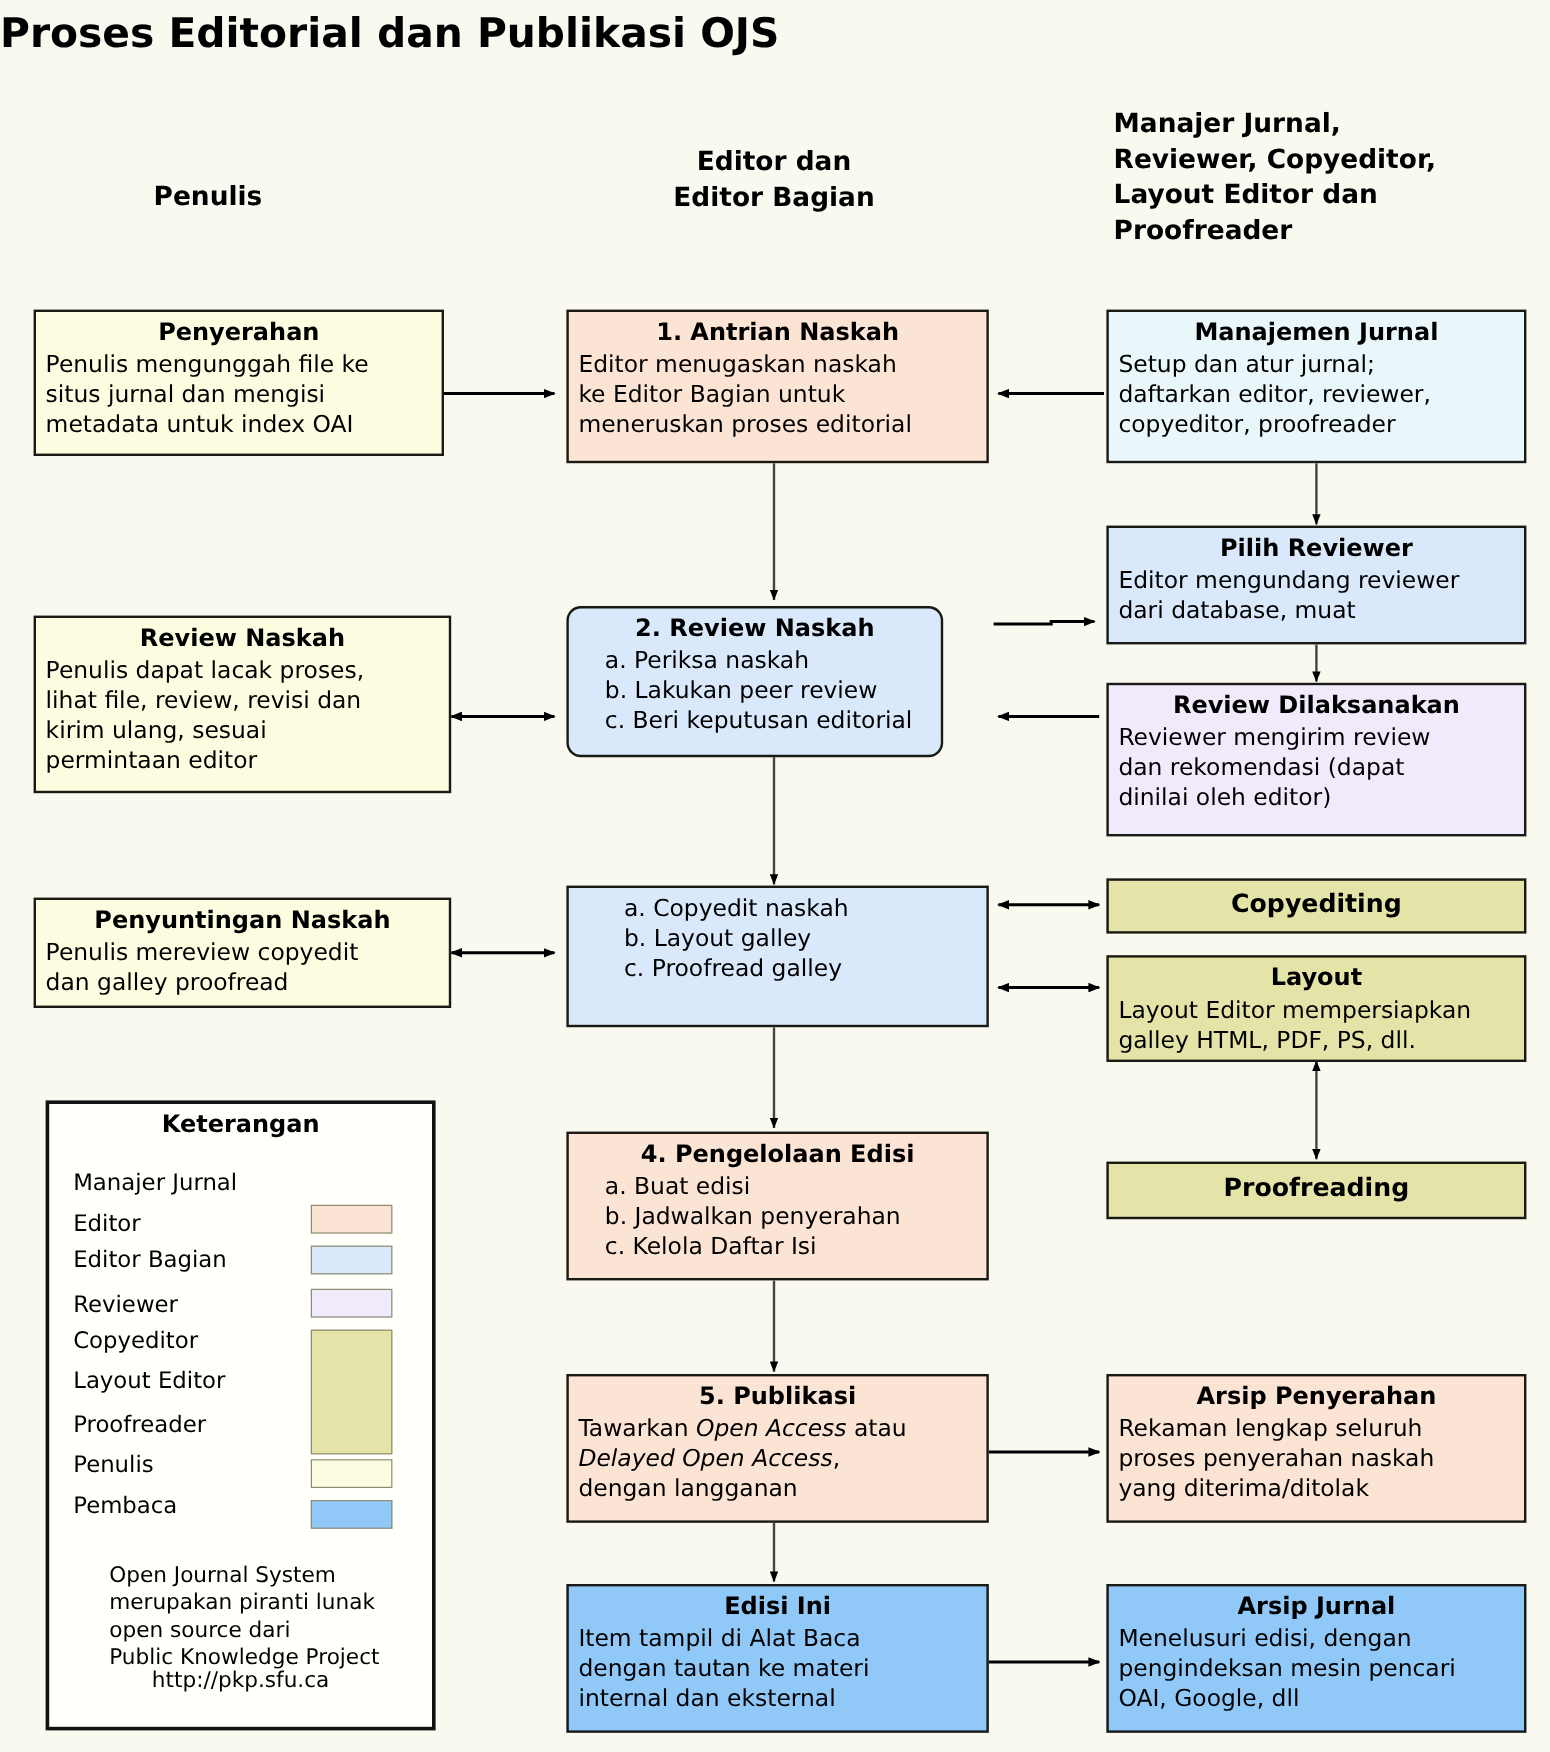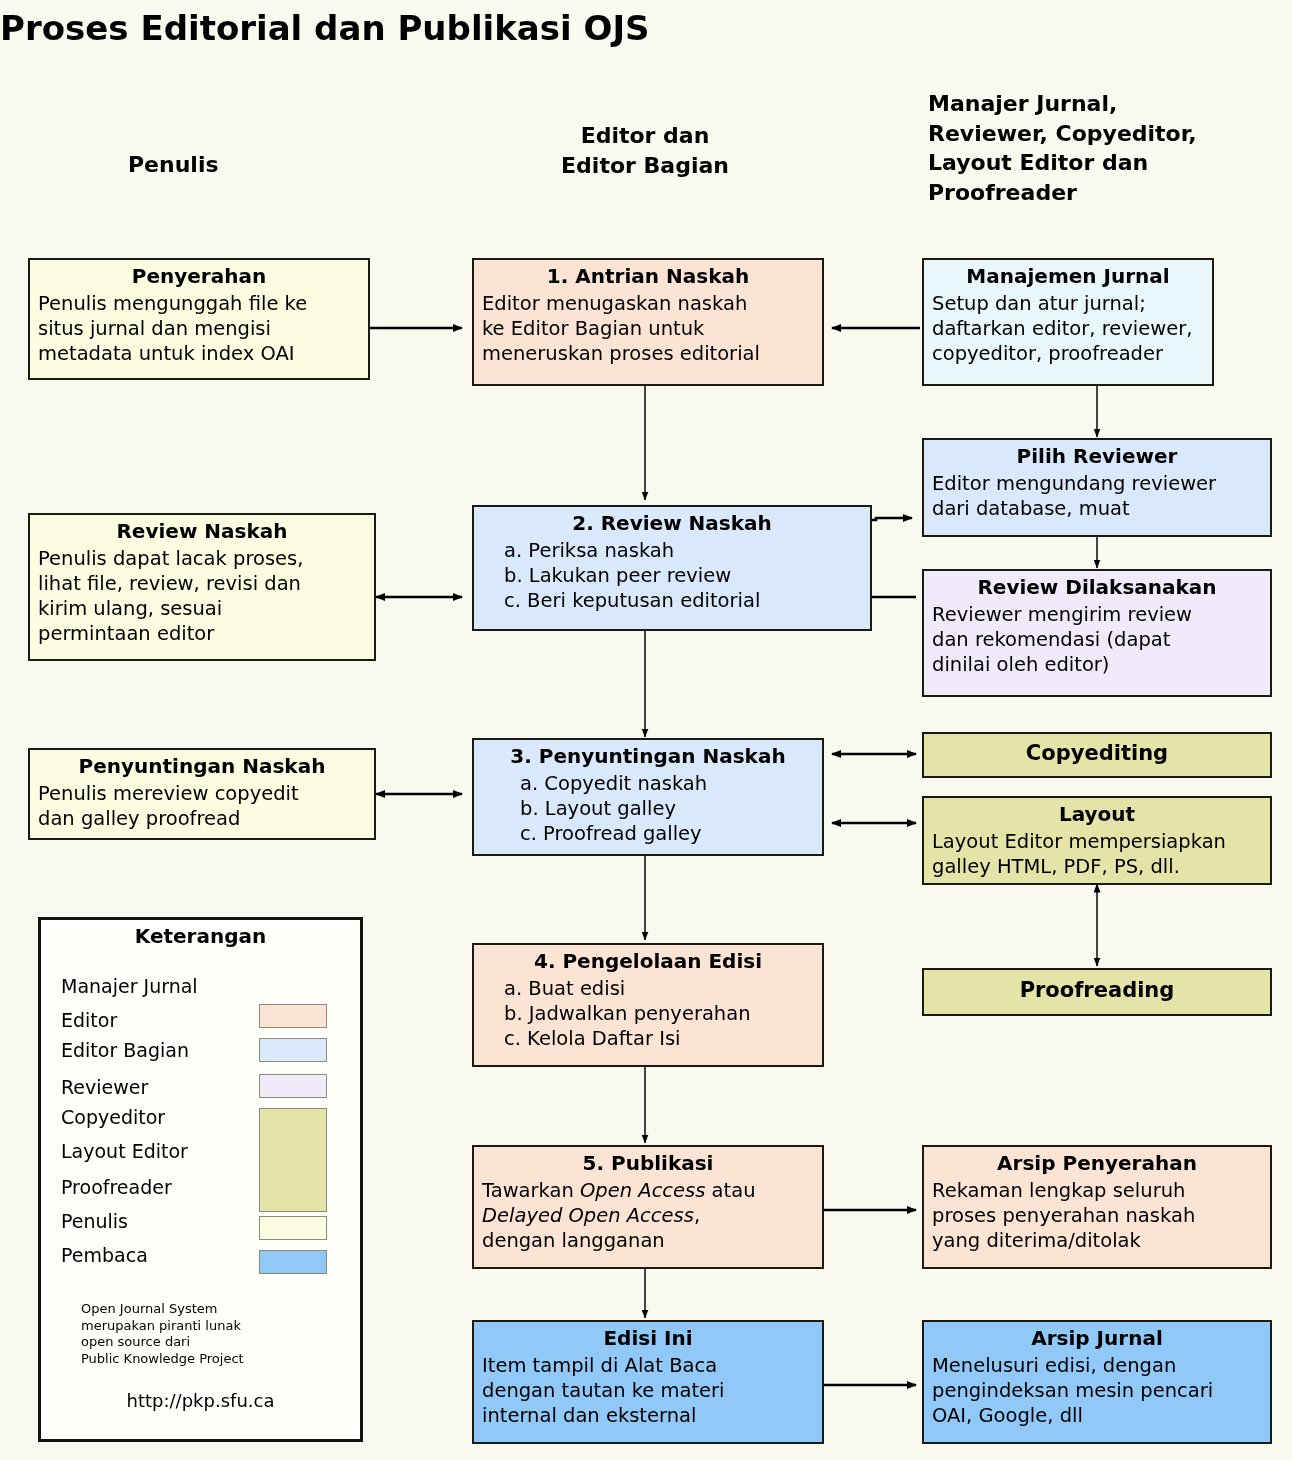--- a/index.html
+++ b/index.html
@@ -90,23 +90,23 @@
     font-size: 19px;
     left: 20px;
   }
   .sw {
     position: absolute;
     border: 1px solid #8c8c70;
     box-sizing: border-box;
   }
   .lg-note {
     position: absolute;
-    font-size: 13px;
+    font-size: 18px;
     line-height: 1.28;
-    left: 40px;
+    left: 50px;
   }
   .lg-note .ln { display: block; white-space: nowrap; }
   .lg-url {
     position: absolute;
     font-size: 18px;
     width: 100%;
     text-align: center;
     left: 0;
   }
 
@@ -201,40 +201,40 @@
 
   <div class="box f-editor" style="left:472px; top:258px; width:352px; height:128px;">
     <span class="bt">1. Antrian Naskah</span>
     <span class="bd">
       <span class="ln">Editor menugaskan naskah</span>
       <span class="ln">ke Editor Bagian untuk</span>
       <span class="ln">meneruskan proses editorial</span>
     </span>
   </div>
 
-  <div class="box f-manager" style="left:922px; top:258px; width:292px; height:128px;">
+  <div class="box f-manager" style="left:922px; top:258px; width:350px; height:128px;">
     <span class="bt">Manajemen Jurnal</span>
     <span class="bd">
       <span class="ln">Setup dan atur jurnal;</span>
       <span class="ln">daftarkan editor, reviewer,</span>
       <span class="ln">copyeditor, proofreader</span>
     </span>
   </div>
 
   <div class="box f-author" style="left:28px; top:513px; width:348px; height:148px;">
     <span class="bt">Review Naskah</span>
     <span class="bd">
       <span class="ln">Penulis dapat lacak proses,</span>
       <span class="ln">lihat file, review, revisi dan</span>
       <span class="ln">kirim ulang, sesuai</span>
       <span class="ln">permintaan editor</span>
     </span>
   </div>
 
-  <div class="box f-section ind2" style="left:472px; top:505px; width:400px; height:126px;">
+  <div class="box f-section ind2" style="left:472px; top:505px; width:314px; height:126px;border-radius:12px;">
     <span class="bt">2. Review Naskah</span>
     <span class="bd">
       <span class="ln">a. Periksa naskah</span>
       <span class="ln">b. Lakukan peer review</span>
       <span class="ln">c. Beri keputusan editorial</span>
     </span>
   </div>
 
   <div class="box f-section" style="left:922px; top:438px; width:350px; height:99px;">
     <span class="bt">Pilih Reviewer</span>
@@ -255,21 +255,20 @@
 
   <div class="box f-author" style="left:28px; top:748px; width:348px; height:92px;">
     <span class="bt">Penyuntingan Naskah</span>
     <span class="bd">
       <span class="ln">Penulis mereview copyedit</span>
       <span class="ln">dan galley proofread</span>
     </span>
   </div>
 
   <div class="box f-section ind" style="left:472px; top:738px; width:352px; height:118px;">
-    <span class="bt">3. Penyuntingan Naskah</span>
     <span class="bd">
       <span class="ln">a. Copyedit naskah</span>
       <span class="ln">b. Layout galley</span>
       <span class="ln">c. Proofread galley</span>
     </span>
   </div>
 
   <div class="box f-prod only-title" style="left:922px; top:732px; width:350px; height:46px;">
     <span class="bt">Copyediting</span>
   </div>

